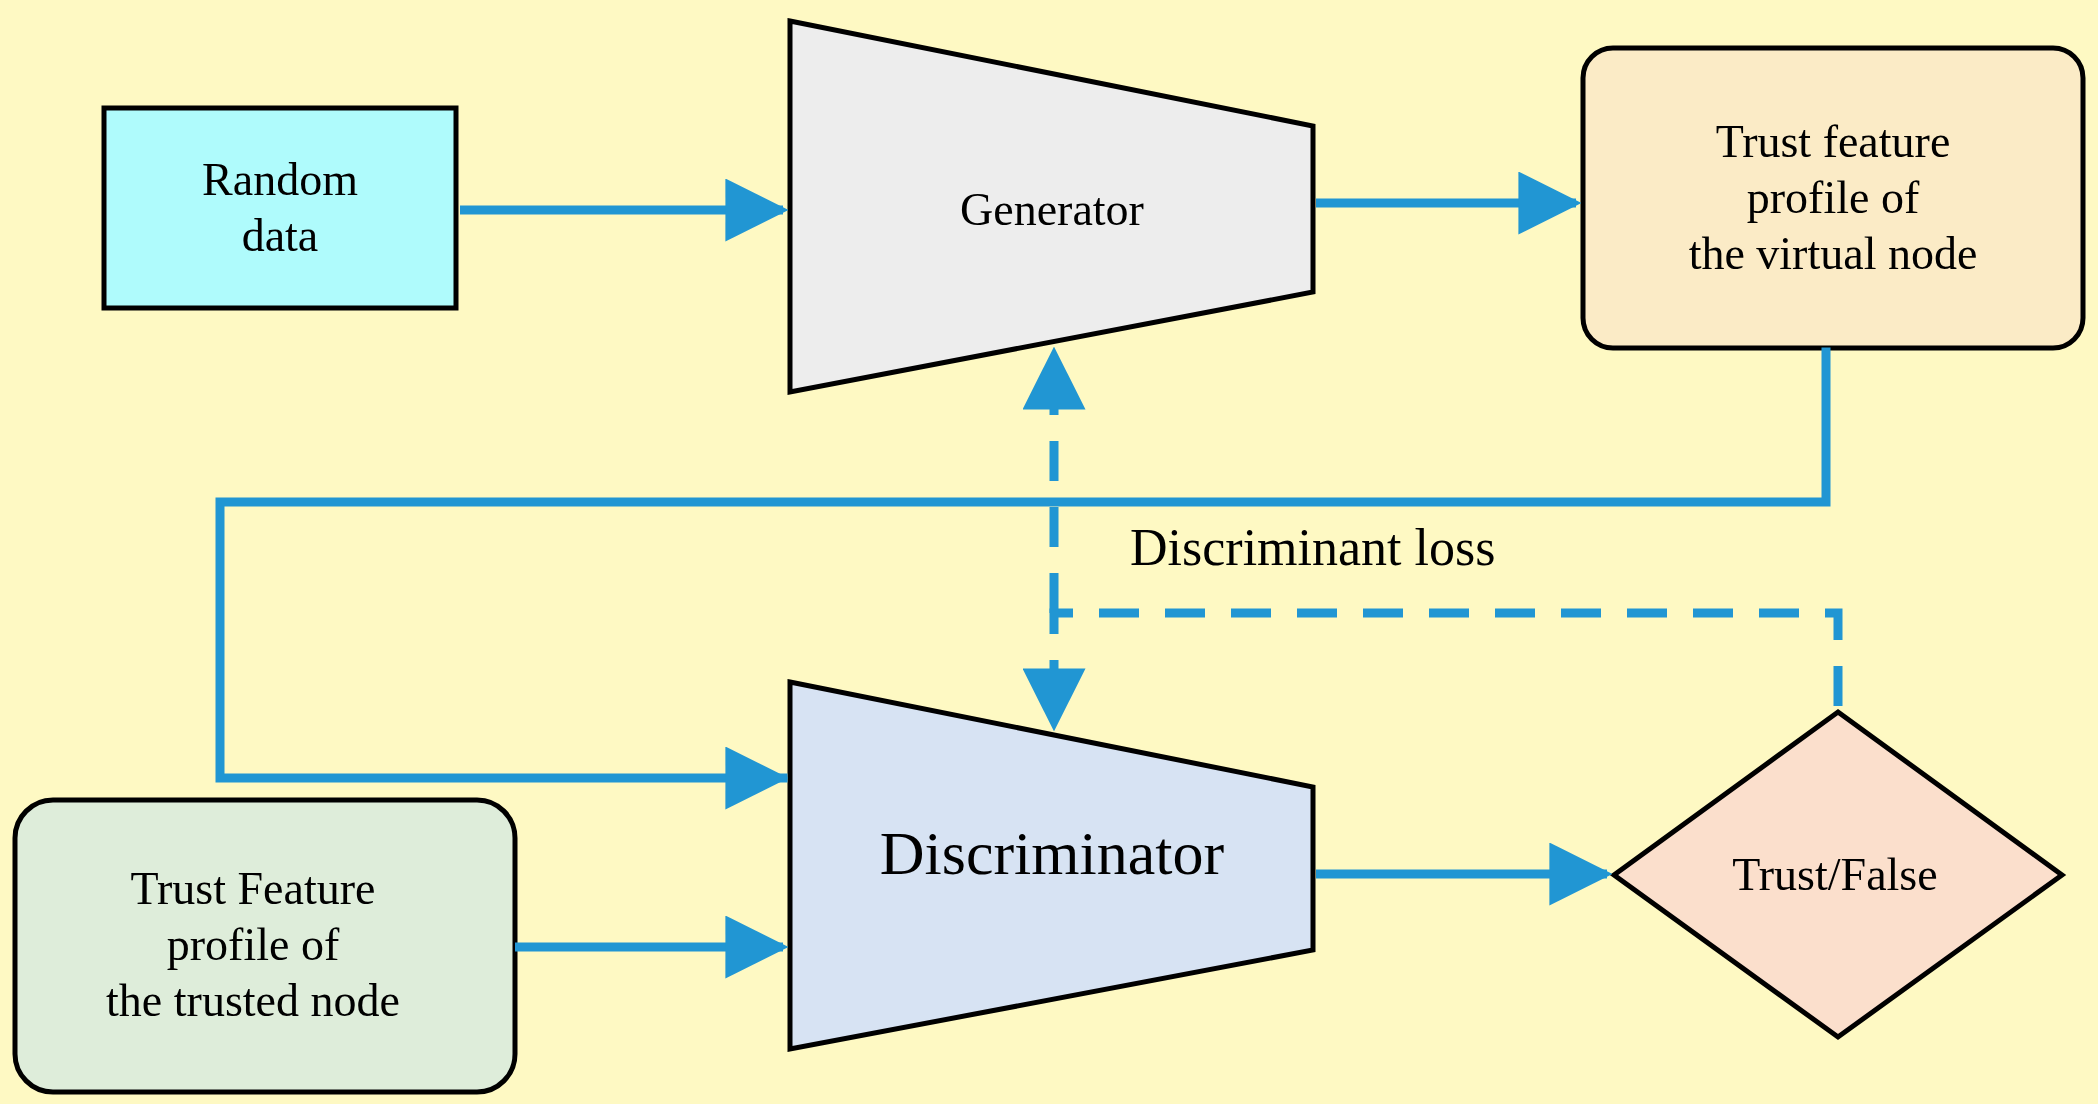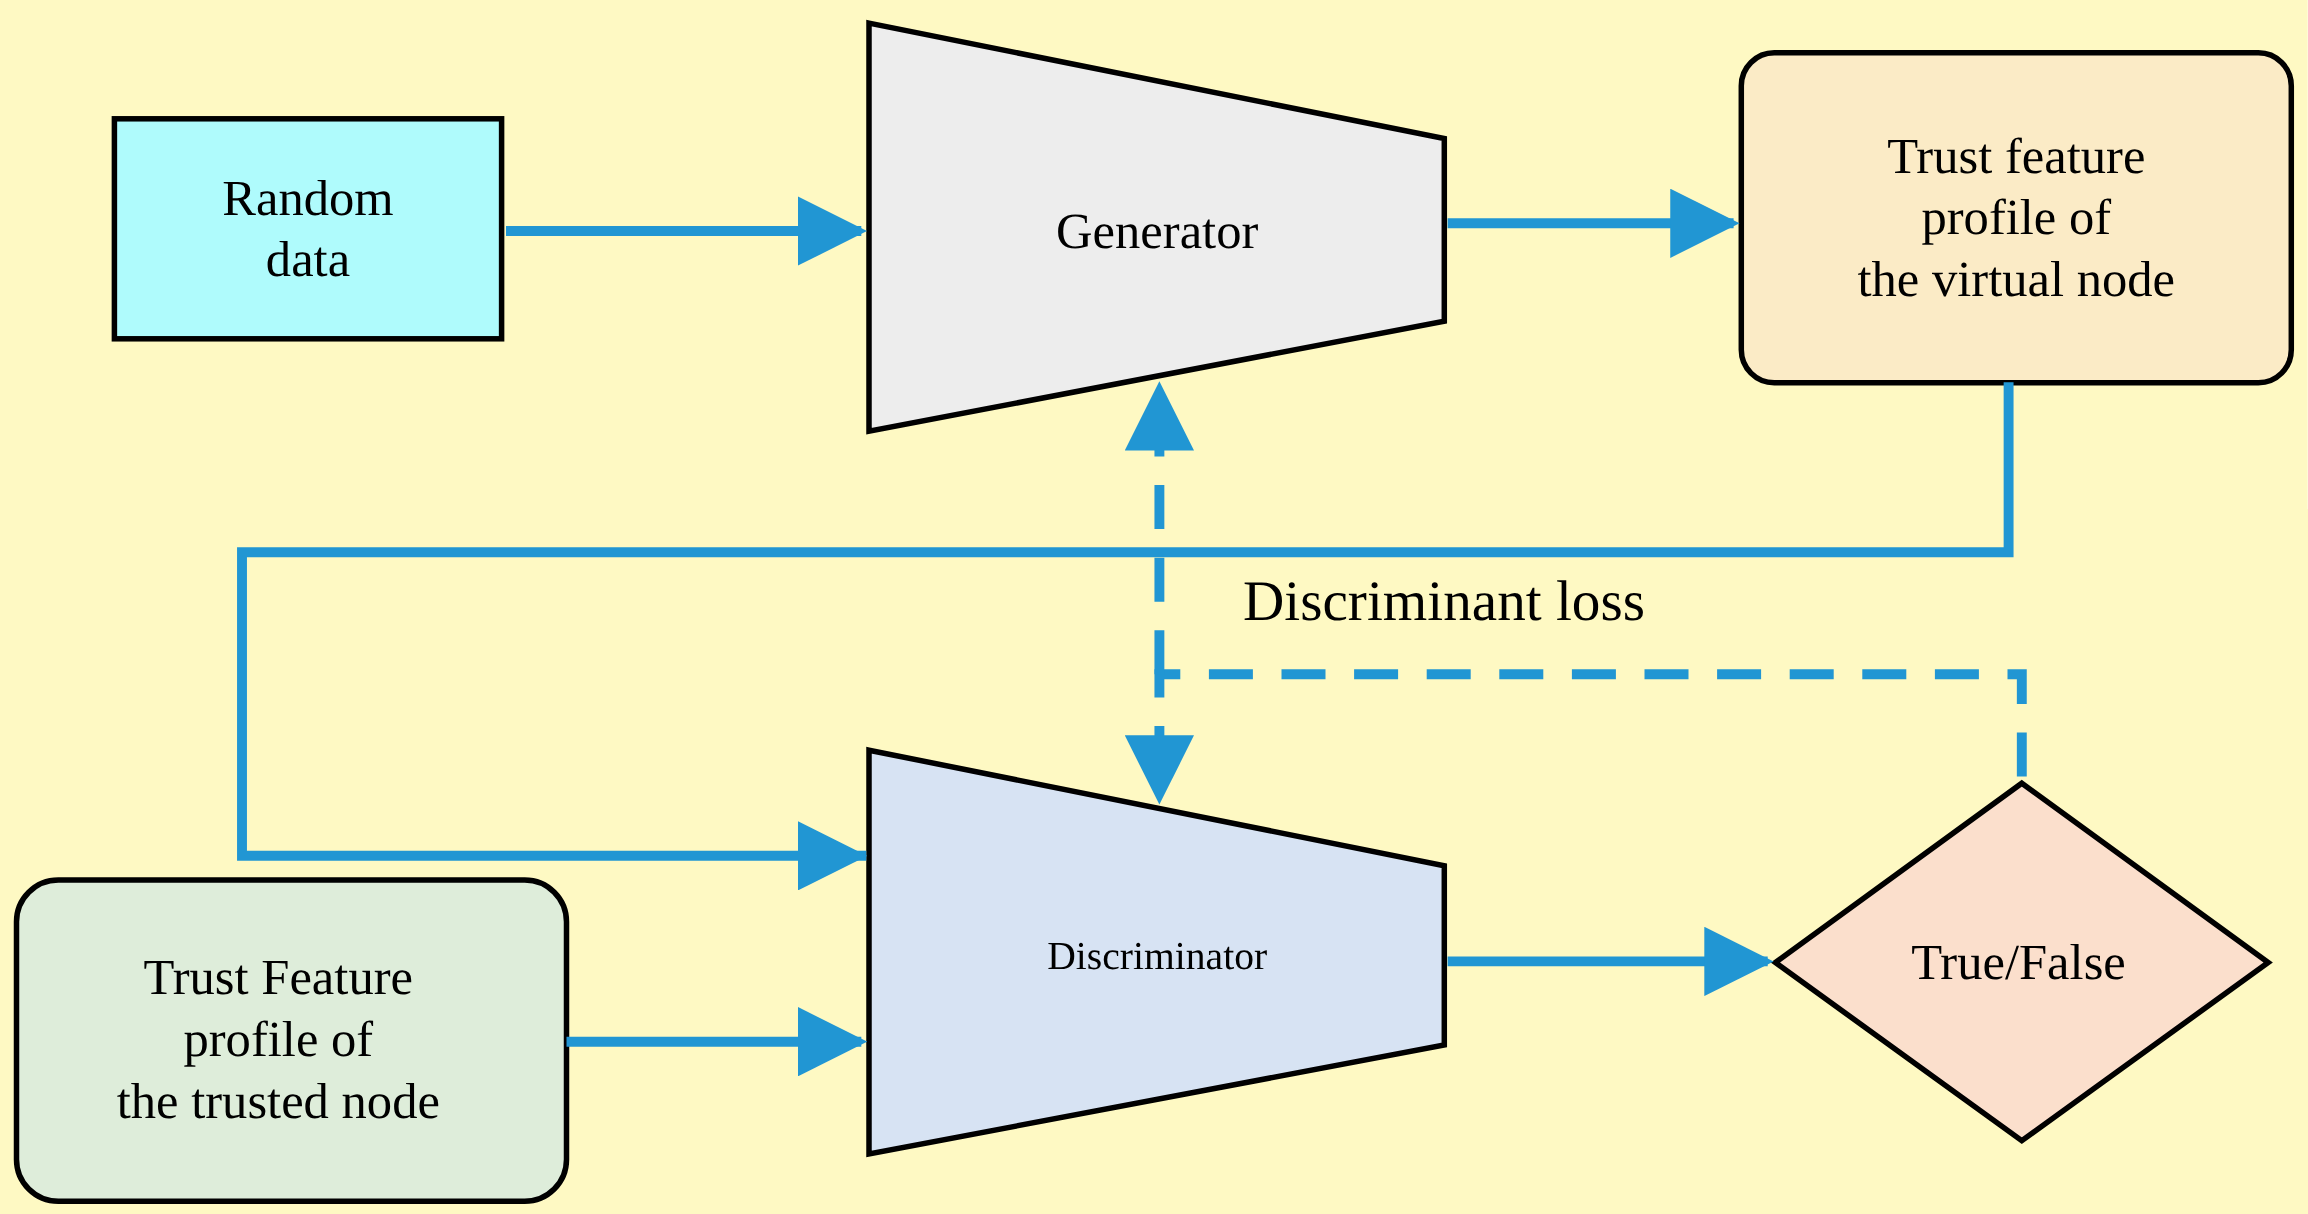--- a/index.html
+++ b/index.html
@@ -34,21 +34,21 @@
     text-align: center;
     color: #000000;
     line-height: 1.22;
     pointer-events: none;
     white-space: pre-line;
   }
   #label-random-data   { left: 104px; top: 108px;  width: 352px; height: 200px; font-size: 46px; }
   #label-generator     { left: 790px; top: 130px;  width: 524px; height: 160px; font-size: 46px; }
   #label-virtual-node  { left: 1583px; top: 48px;  width: 500px; height: 300px; font-size: 46px; }
   #label-trusted-node  { left: 15px;  top: 800px;  width: 476px; height: 290px; font-size: 46px; }
-  #label-discriminator { left: 790px; top: 790px;  width: 524px; height: 160px; font-size: 36px; }
+  #label-discriminator { left: 790px; top: 774px;  width: 524px; height: 160px; font-size: 62px; }
   #label-true-false    { left: 1615px; top: 800px; width: 440px; height: 150px; font-size: 46px; }
   #label-discriminant-loss {
     left: 1130px; top: 518px; width: 560px; height: 60px;
     font-size: 52px; justify-content: flex-start;
   }
 </style>
 </head>
 <body>
 
 <div id="diagram-root">
@@ -95,17 +95,17 @@
   <div class="node-label" id="label-virtual-node">Trust feature
 profile of
 the virtual node</div>
 
   <div class="node-label" id="label-trusted-node">Trust Feature
 profile of
 the trusted node</div>
 
   <div class="node-label" id="label-discriminator">Discriminator</div>
 
-  <div class="node-label" id="label-true-false">True/False</div>
+  <div class="node-label" id="label-true-false">Trust/False</div>
 
   <div class="node-label" id="label-discriminant-loss">Discriminant loss</div>
 
 </div>
 
 </body></html>

